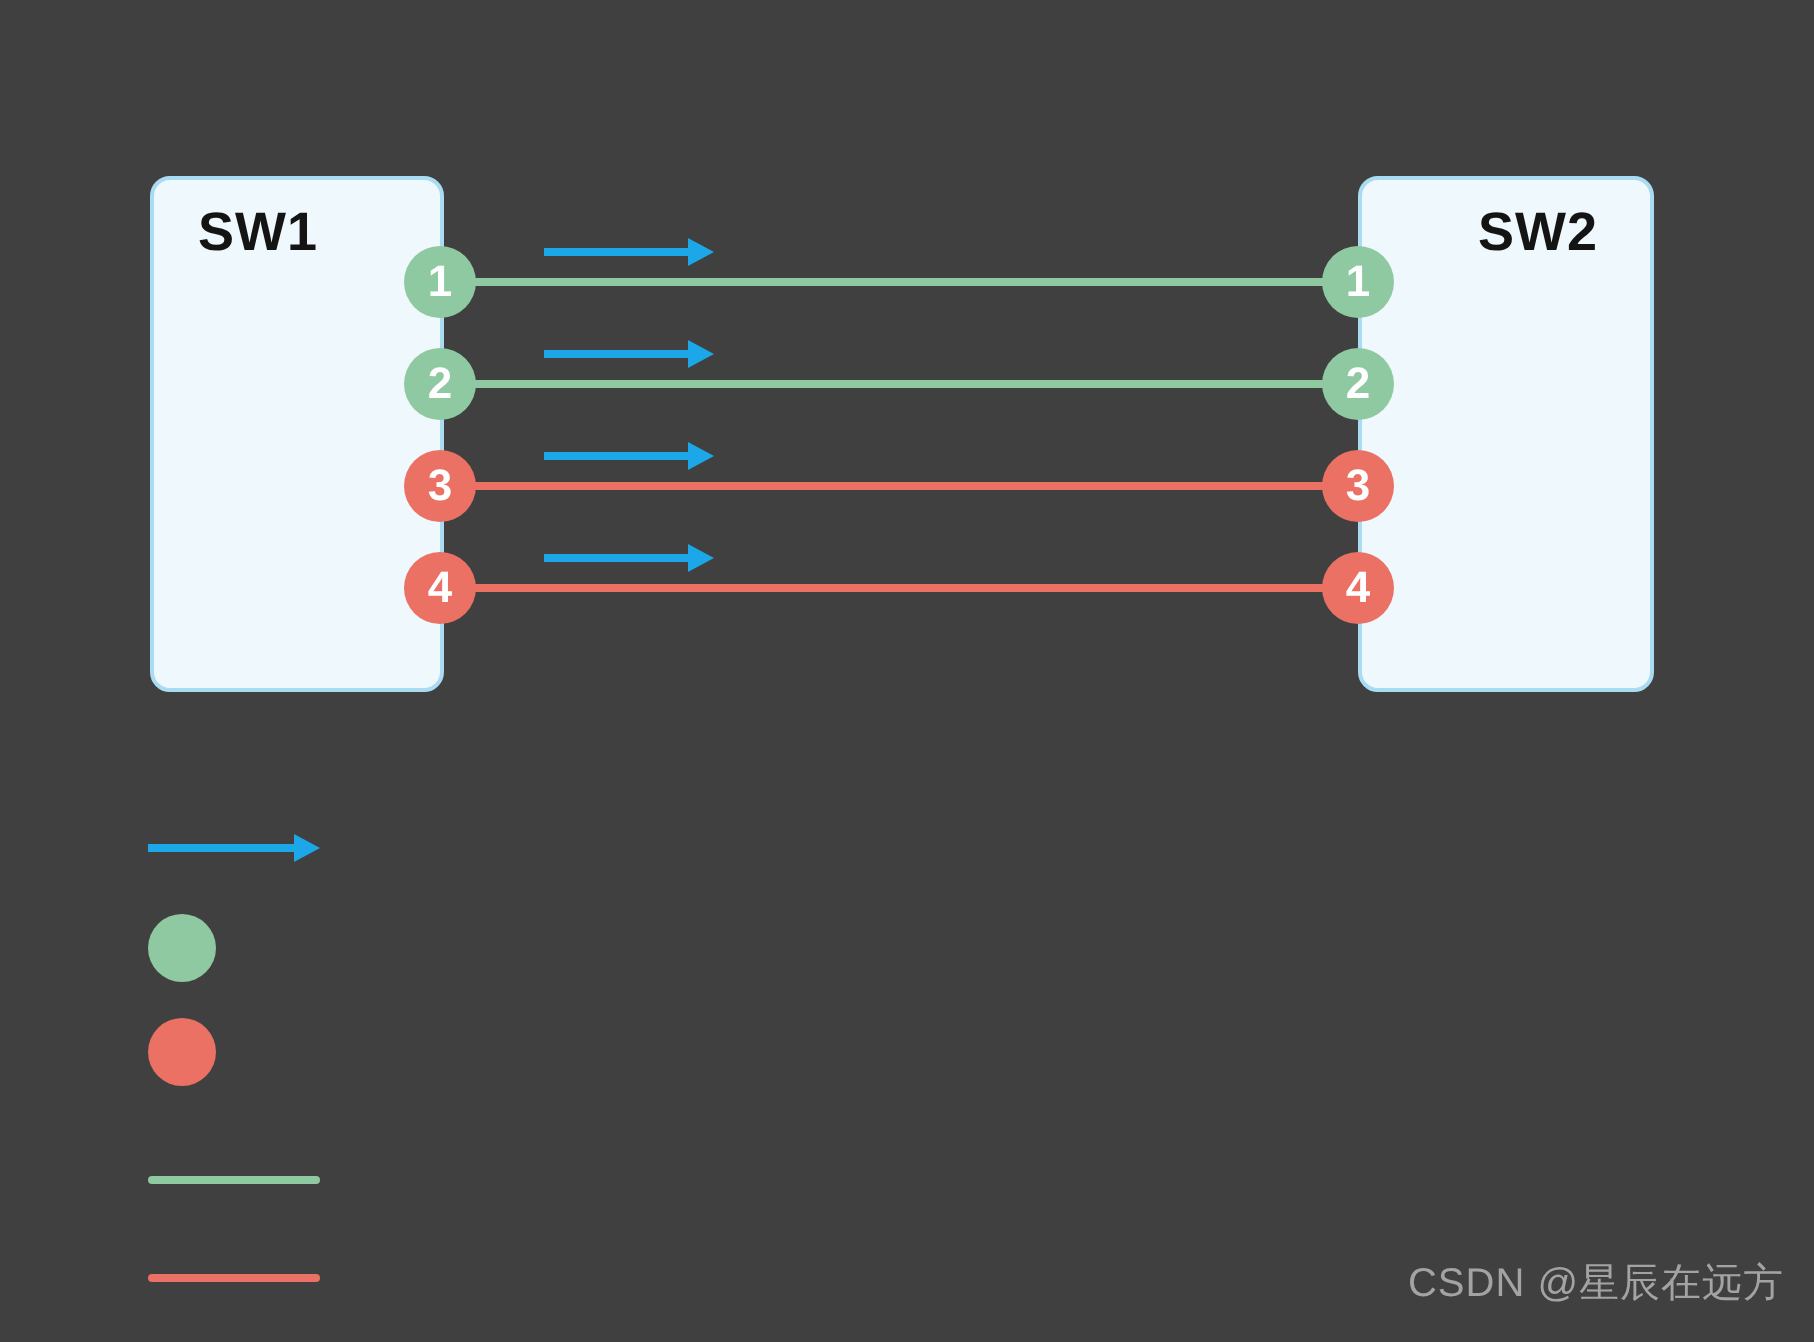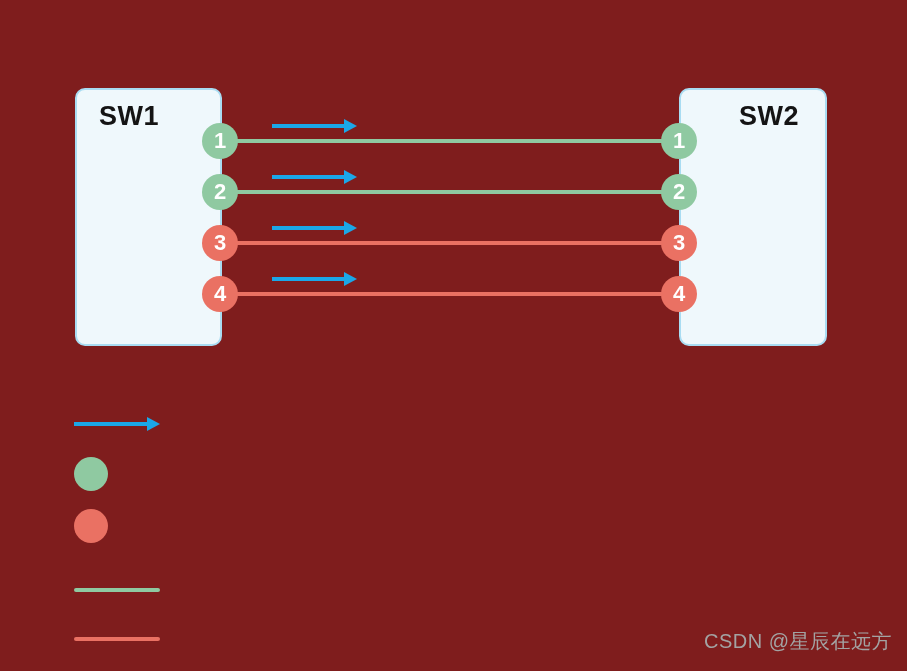--- a/index.html
+++ b/index.html
@@ -5,21 +5,21 @@
   html, body {
     margin: 0;
     padding: 0;
     background: #000000;
     font-family: "Liberation Sans", sans-serif;
   }
   .canvas {
     position: relative;
     width: 907px;
     height: 671px;
-    background: #7f1d1d;
+    background: #404040;
     overflow: hidden;
   }
 
   
   .switch-box {
     position: absolute;
     top: 88px;
     width: 147px;
     height: 258px;
     background: #EFF8FC;

